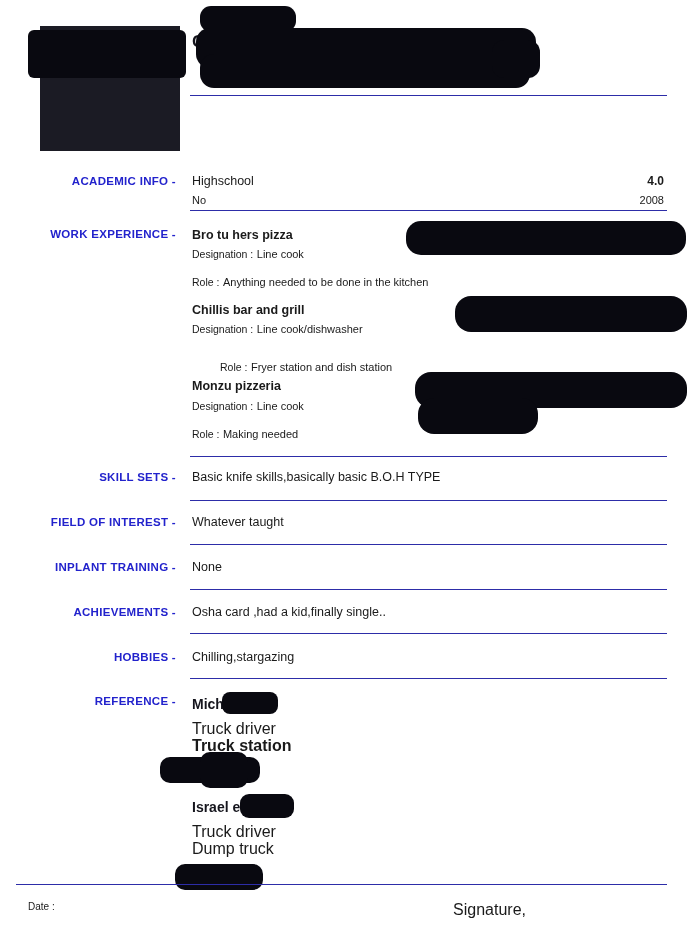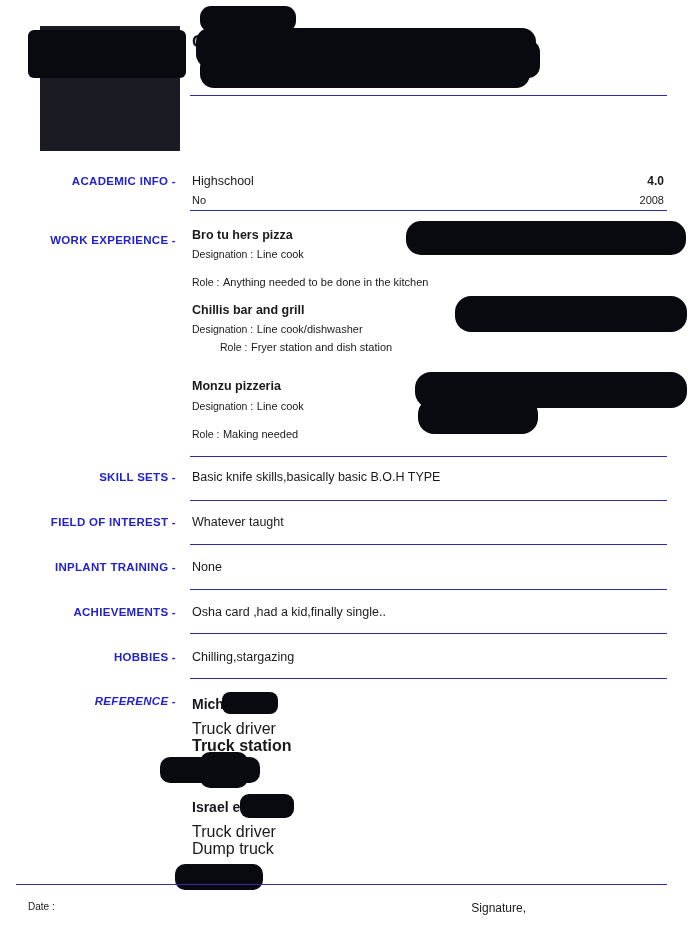--- a/index.html
+++ b/index.html
@@ -130,21 +130,21 @@
     border-bottom: 1.3px solid #2d2da8;
   }
   .date-label {
     position: absolute;
     left: 28px; top: 901px;
     font-size: 10px;
   }
   .sign-label {
     position: absolute;
     right: 30px; top: 901px;
-    font-size: 12px;
+    font-size: 16px;
   }
 
   
   .redact {
     position: absolute;
     background: #090910;
     border-radius: 11px;
   }
   .redact.soft {
     filter: blur(0.4px);
@@ -172,40 +172,40 @@
   <div class="row" style="top:0;">
     <div class="label" style="top:175px;">ACADEMIC INFO -</div>
     <div class="value" style="top:174px;">Highschool</div>
     <div class="right bold" style="top:174px;">4.0</div>
     <div class="value small" style="top:194px;">No</div>
     <div class="right" style="top:194px; font-size:11px;">2008</div>
     <div class="rule" style="top:210px;"></div>
   </div>
 
   <div class="row" style="top:0;">
-    <div class="label" style="top:228px;margin-top:6px;">WORK EXPERIENCE -</div>
+    <div class="label" style="top:228px;">WORK EXPERIENCE -</div>
 
     <div class="value bold" style="top:228px;">Bro tu hers pizza</div>
     <div class="value" style="left:413px; top:228px; font-size:11.5px;">September 10,2020 - November 2,2020</div>
     <div class="value" style="top:247px;">
       <span class="sub-key">Designation :</span>
       <span class="sub-val">Line cook</span>
     </div>
     <div class="value" style="top:275px;">
       <span class="sub-key">Role :</span>
       <span class="sub-val">Anything needed to be done in the kitchen</span>
     </div>
 
     <div class="value bold" style="top:303px;">Chillis bar and grill</div>
     <div class="value" style="left:455px; top:304px; font-size:11.5px;">March 1 2020 - April 10,2020</div>
     <div class="value" style="top:322px;">
       <span class="sub-key">Designation :</span>
       <span class="sub-val">Line cook/dishwasher</span>
     </div>
-    <div class="value" style="top:340px;padding-left:28px;">
+    <div class="value" style="top:360px;padding-left:28px;">
       <span class="sub-key">Role :</span>
       <span class="sub-val">Fryer station and dish station</span>
     </div>
 
     <div class="value bold" style="top:379px;">Monzu pizzeria</div>
     <div class="value" style="left:440px; top:380px; font-size:11.5px;">February 7,2019 - December 20,2019</div>
     <div class="value" style="top:399px;">
       <span class="sub-key">Designation :</span>
       <span class="sub-val">Line cook</span>
     </div>
@@ -246,21 +246,21 @@
     <div class="rule" style="top:633px;"></div>
   </div>
 
   <div class="row" style="top:0;">
     <div class="label" style="top:651px;">HOBBIES -</div>
     <div class="value" style="top:650px;">Chilling,stargazing</div>
     <div class="rule" style="top:678px;"></div>
   </div>
 
   <div class="row" style="top:0;">
-    <div class="label" style="top:695px;font-style:italic;">REFERENCE -</div>
+    <div class="label" style="top:695px;">REFERENCE -</div>
 
     <div class="ref-name" style="top:696px;">Michael os</div>
     <div class="value tiny" style="top:720px;">Truck driver</div>
     <div class="value tiny" style="top:737px;font-weight:bold;">Truck station</div>
     <div class="value tiny" style="left:242px; top:769px;">6</div>
 
     <div class="ref-name" style="top:799px;">Israel es</div>
     <div class="value tiny" style="top:823px;">Truck driver</div>
     <div class="value tiny" style="top:840px;">Dump truck</div>
     <div class="value tiny" style="top:855px;">.</div>

